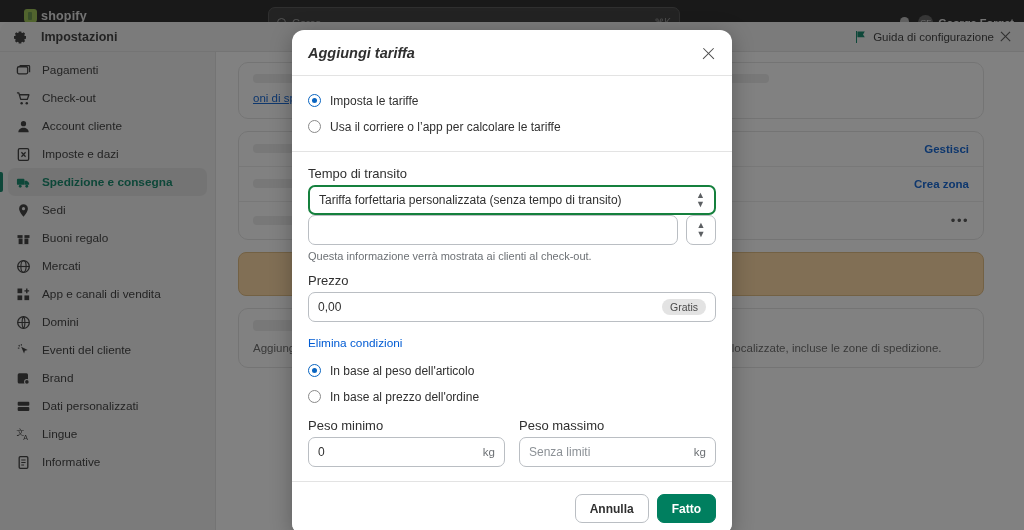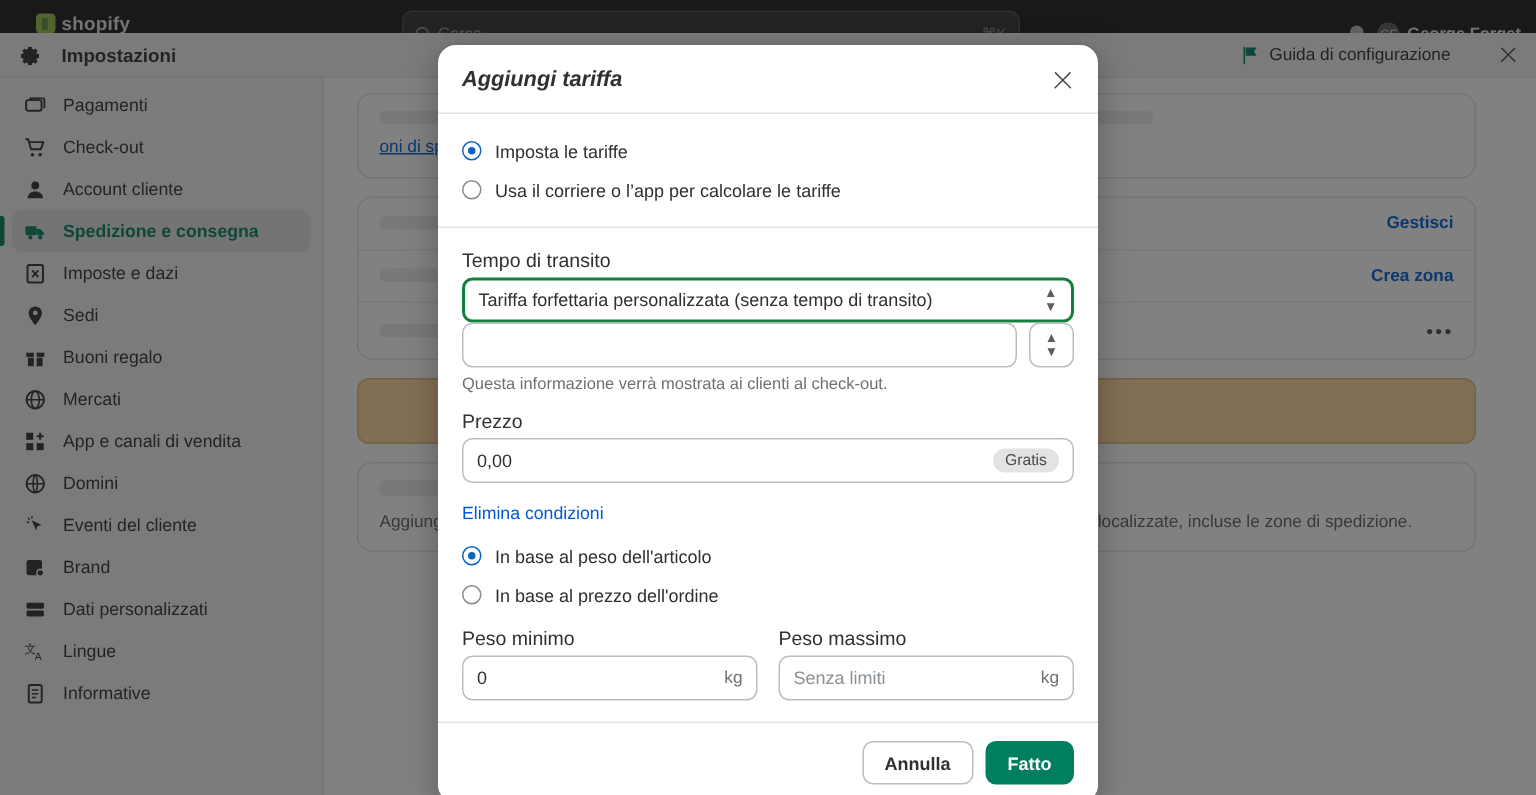--- a/index.html
+++ b/index.html
@@ -40,21 +40,21 @@
     position: absolute; top: 22px; left: 0; width: 1024px; height: 508px;
     background: #f1f1f1; border-radius: 10px 10px 0 0; overflow: hidden;
   }
   .settings-header {
     position: relative; height: 30px; background: #f1f1f1;
     display: flex; align-items: center; padding: 0 12px;
     border-bottom: 1px solid #e3e3e3;
   }
   .settings-header .gear { width: 16px; height: 16px; position: relative; flex: 0 0 auto; }
   .settings-title { margin-left: 13px; font-size: 12.5px; font-weight: 600; color: #303030; }
-  .settings-header-right { margin-left: auto; display: flex; align-items: center; gap: 32px; }
+  .settings-header-right { margin-left: auto; display: flex; align-items: center; gap: 5px; }
   .guide-link { display: flex; align-items: center; gap: 7px; font-size: 11.5px; color: #303030; }
   .flag-ico { width: 11px; height: 12px; position: relative; }
   .close-x { width: 13px; height: 13px; position: relative; }
   .close-x::before, .close-x::after { content: ""; position: absolute; left: 0; top: 6px; width: 13px; height: 1.3px; background: #4a4a4a; }
   .close-x::before { transform: rotate(45deg); } .close-x::after { transform: rotate(-45deg); }
 
   .settings-body { display: flex; height: 478px; background: #fff; }
 
   
   .nav {
@@ -242,40 +242,40 @@
         <div class="nav-item">
           <span class="nav-ico">
             <svg width="15" height="15" viewBox="0 0 16 16">
                 <circle cx="8" cy="5" r="2.8" fill="#303030"></circle>
                 <path d="M2.5 14c0-3 2.5-4.8 5.5-4.8S13.5 11 13.5 14z" fill="#303030"></path>
               </svg>
           </span>
           <span>Account cliente</span>
         </div>
 
+        <div class="nav-item">
+          <span class="nav-ico">
+            <svg width="15" height="15" viewBox="0 0 16 16">
+                <rect x="2.5" y="1.8" width="11" height="12.4" rx="1.4" fill="none" stroke="#303030" stroke-width="1.4"></rect>
+                <path d="M5.8 5.6l4.4 4.8M10.2 5.6l-4.4 4.8" stroke="#303030" stroke-width="1.3"></path>
+              </svg>
+          </span>
+          <span>Imposte e dazi</span>
+        </div>
+
         <div class="nav-item active">
           <span class="nav-ico">
             <svg width="15" height="15" viewBox="0 0 16 16">
                 <rect x="1" y="4" width="8" height="6.5" rx="1" fill="#007f5f"></rect>
                 <path d="M9 6h2.7l2.3 2.6v1.9H9z" fill="#007f5f"></path>
                 <circle cx="4.5" cy="12" r="1.5" fill="#007f5f"></circle>
                 <circle cx="11.5" cy="12" r="1.5" fill="#007f5f"></circle>
               </svg>
           </span>
           <span>Spedizione e consegna</span>
-        </div>
-
-        <div class="nav-item">
-          <span class="nav-ico">
-            <svg width="15" height="15" viewBox="0 0 16 16">
-                <rect x="2.5" y="1.8" width="11" height="12.4" rx="1.4" fill="none" stroke="#303030" stroke-width="1.4"></rect>
-                <path d="M5.8 5.6l4.4 4.8M10.2 5.6l-4.4 4.8" stroke="#303030" stroke-width="1.3"></path>
-              </svg>
-          </span>
-          <span>Imposte e dazi</span>
         </div>
 
         <div class="nav-item">
           <span class="nav-ico">
             <svg width="15" height="15" viewBox="0 0 16 16">
                 <path d="M8 1.4c-2.6 0-4.7 2-4.7 4.6C3.3 9.4 8 14.6 8 14.6s4.7-5.2 4.7-8.6c0-2.6-2.1-4.6-4.7-4.6z" fill="#303030"></path>
                 <circle cx="8" cy="6" r="1.7" fill="#f1f1f1"></circle>
               </svg>
           </span>
           <span>Sedi</span>

